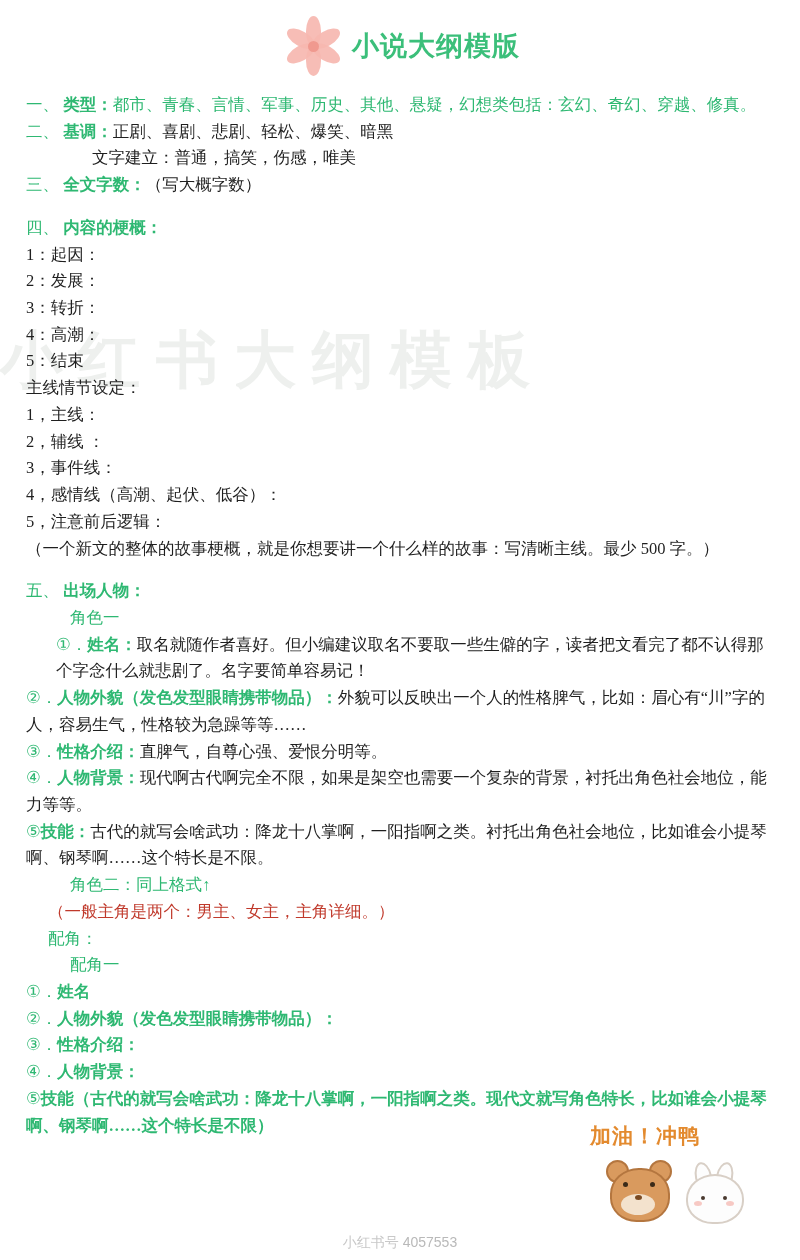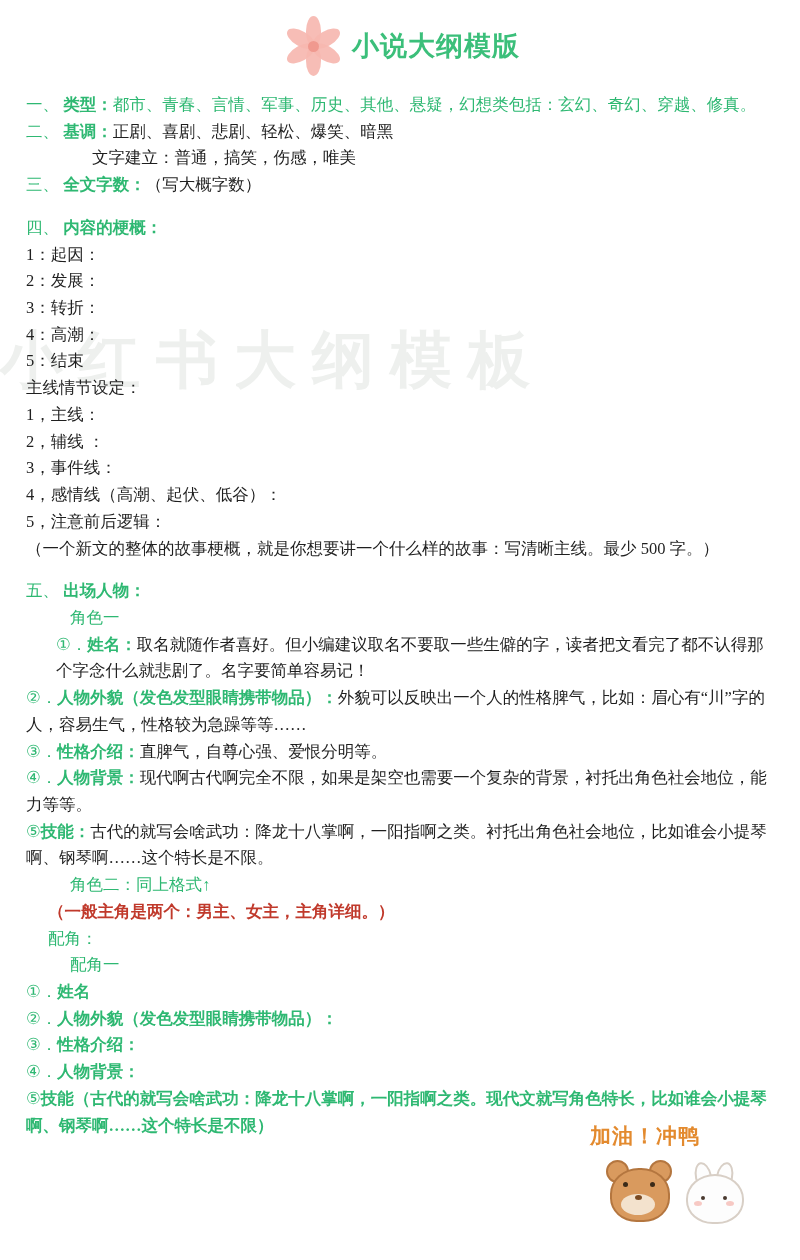--- a/index.html
+++ b/index.html
@@ -95,21 +95,21 @@
   .content {
     position: relative;
     z-index: 1;
     font-size: 16.5px;
     line-height: 1.62;
   }
 
   .ln { margin: 0; }
   .green { color: #2eb872; }
   .dark  { color: #1f1f1f; }
-  .red   { color: #c0392b; font-weight: bold; }
+  .red   { color: #c0392b; font-weight: normal; }
   .bold  { font-weight: bold; }
   .pad-22 { padding-left: 22px; }
   .pad-44 { padding-left: 44px; }
   .pad-66 { padding-left: 66px; }
   .pad-30 { padding-left: 30px; }
   .gap-md { height: 16px; }
 
   .hang {
     text-indent: 0;
   }
@@ -359,14 +359,18 @@
       <div class="ear l"></div>
       <div class="ear r"></div>
       <div class="body"></div>
       <div class="eye l"></div>
       <div class="eye r"></div>
       <div class="cheek l"></div>
       <div class="cheek r"></div>
     </div>
   </div>
 
+  <div class="footer-id">
+    <span class="brand">小红书号</span>
+    <span>4057553</span>
+  </div>
 
 </div>
 
 </body></html>

